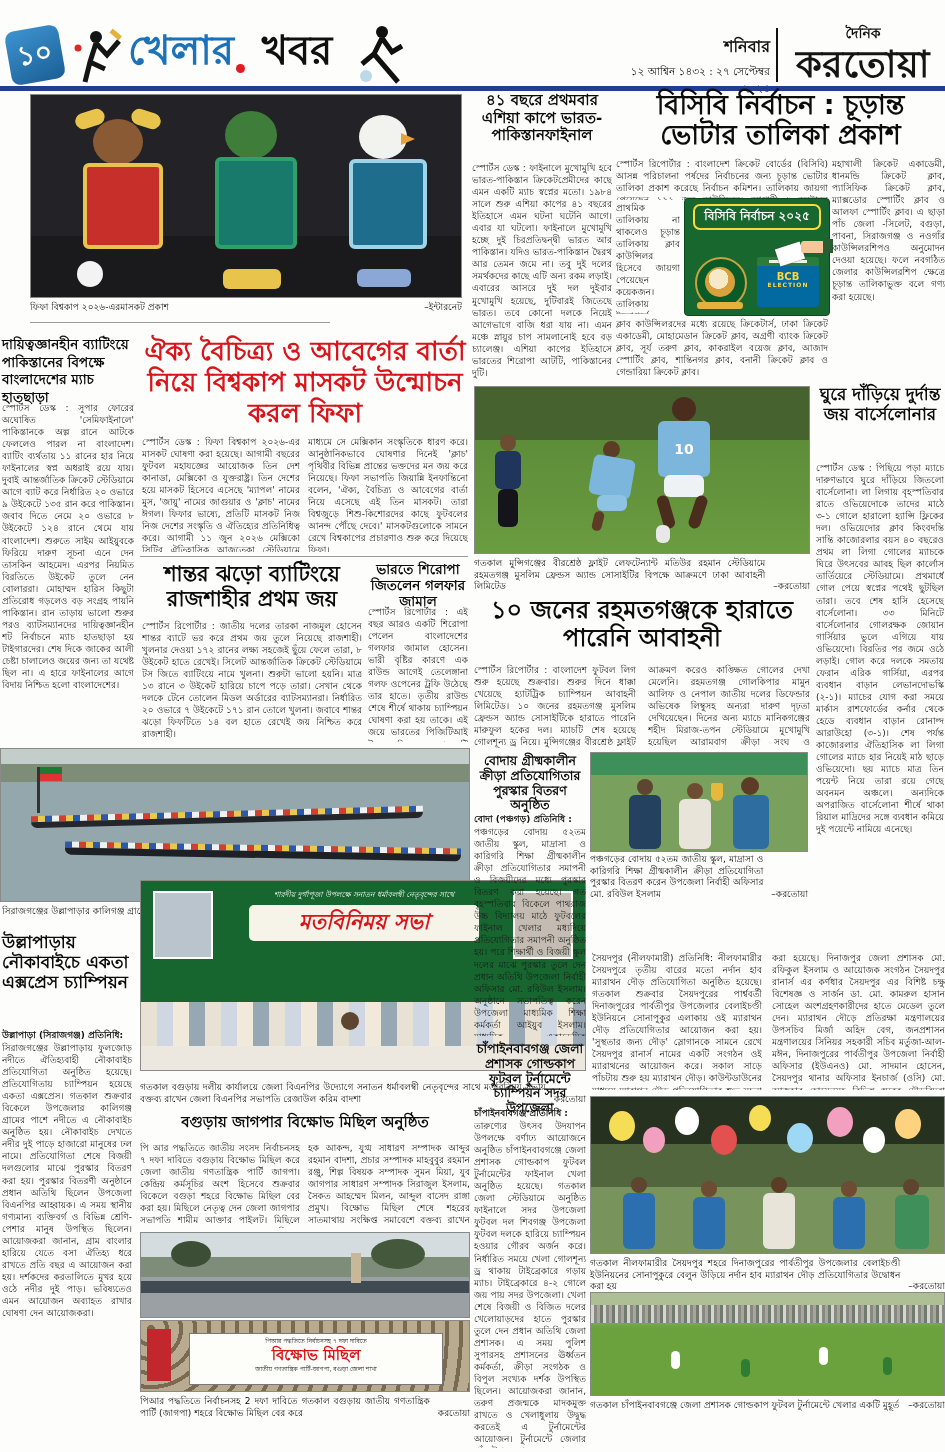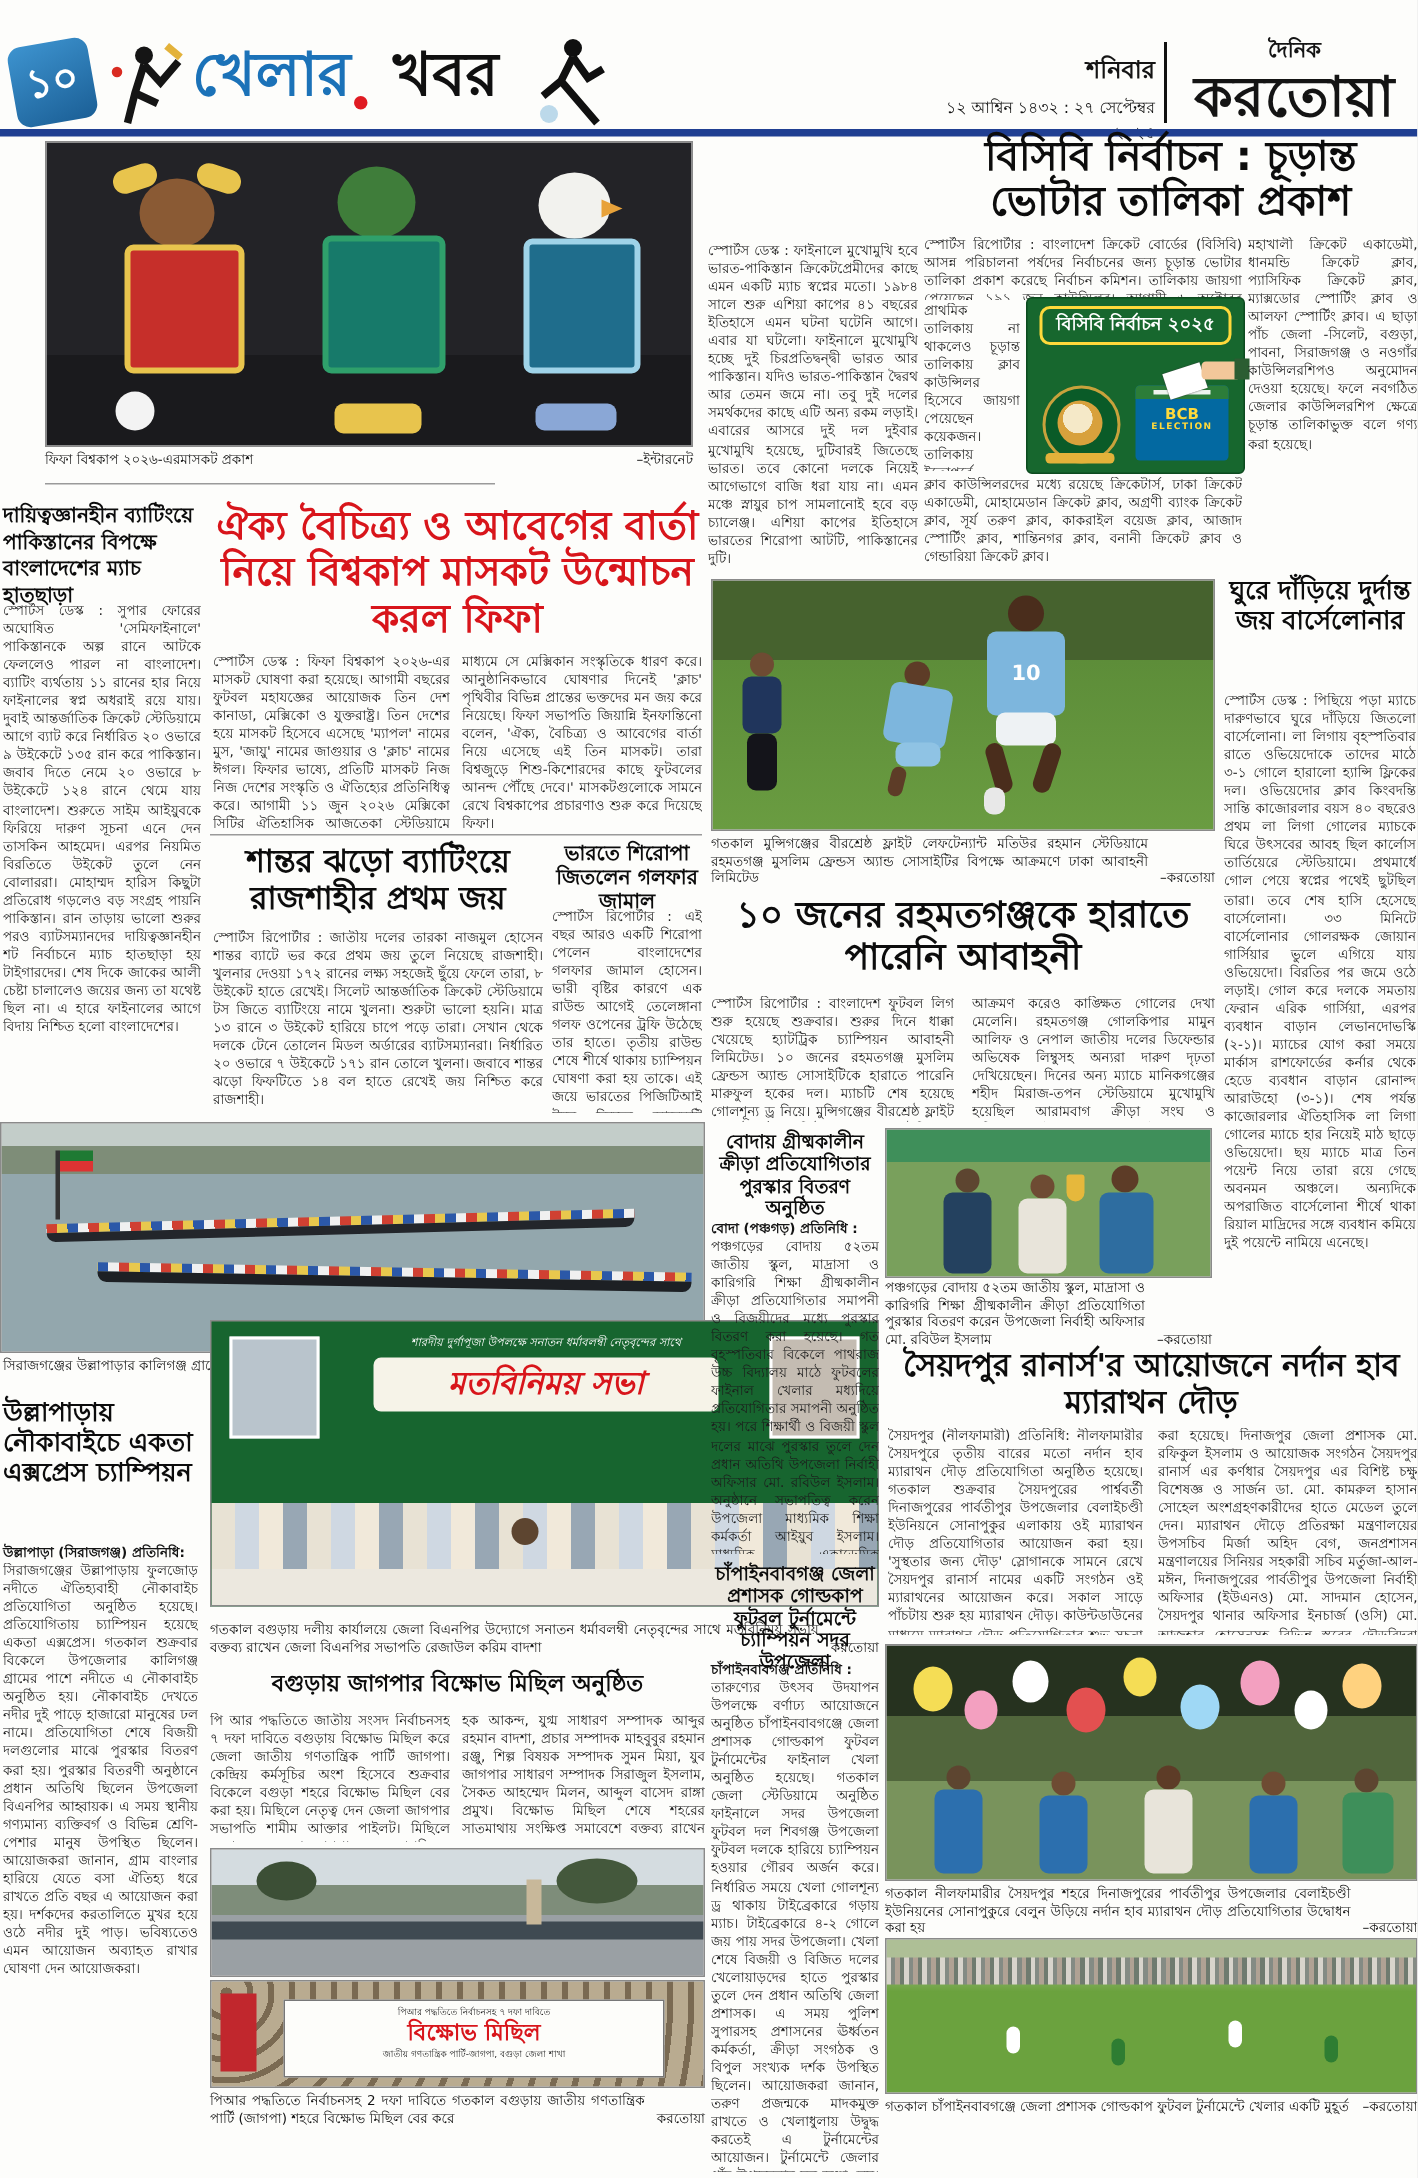--- a/index.html
+++ b/index.html
@@ -107,20 +107,21 @@
       <div class="fig-body" style="left:18px;top:48px;width:70px;height:82px;background:#1f6d8c;border:4px solid #9fd3e8;"></div>
       <div class="fig-body" style="left:26px;bottom:0;width:54px;height:18px;background:#8aa7d6;"></div>
     </div>
   </div>
   <div class="caption abs" style="left:30px;top:302px;width:432px;">
     <span class="cap-text">ফিফা বিশ্বকাপ ২০২৬-এরমাসকট প্রকাশ</span>
     <span class="src">–ইন্টারনেট</span>
   </div>
   <div class="hr" style="left:30px;top:322px;width:300px;"></div>
 
+  <div class="abs hl" style="left:472px;top:92px;width:140px;font-size:15px;">৪১ বছরে প্রথমবার এশিয়া কাপে ভারত-পাকিস্তানফাইনাল</div>
   <div class="abs body-txt" style="left:472px;top:162px;width:140px;height:222px;">স্পোর্টস ডেস্ক : ফাইনালে মুখোমুখি হবে ভারত-পাকিস্তান ক্রিকেটপ্রেমীদের কাছে এমন একটি ম্যাচ স্বপ্নের মতো। ১৯৮৪ সালে শুরু এশিয়া কাপের ৪১ বছরের ইতিহাসে এমন ঘটনা ঘটেনি আগে। এবার যা ঘটলো। ফাইনালে মুখোমুখি হচ্ছে দুই চিরপ্রতিদ্বন্দ্বী ভারত আর পাকিস্তান। যদিও ভারত-পাকিস্তান দ্বৈরথ আর তেমন জমে না। তবু দুই দলের সমর্থকদের কাছে এটি অন্য রকম লড়াই। এবারের আসরে দুই দল দুইবার মুখোমুখি হয়েছে, দুটিবারই জিতেছে ভারত। তবে কোনো দলকে নিয়েই আগেভাগে বাজি ধরা যায় না। এমন মঞ্চে স্নায়ুর চাপ সামলানোই হবে বড় চ্যালেঞ্জ। এশিয়া কাপের ইতিহাসে ভারতের শিরোপা আটটি, পাকিস্তানের দুটি।</div>
 
   <div class="abs hl" style="left:616px;top:90px;width:329px;font-size:27px;line-height:1.12;">বিসিবি নির্বাচন : চূড়ান্ত ভোটার তালিকা প্রকাশ</div>
   <div class="abs body-txt" style="left:616px;top:158px;width:212px;height:42px;">স্পোর্টস রিপোর্টার : বাংলাদেশ ক্রিকেট বোর্ডের (বিসিবি) আসন্ন পরিচালনা পর্ষদের নির্বাচনের জন্য চূড়ান্ত ভোটার তালিকা প্রকাশ করেছে নির্বাচন কমিশন। তালিকায় জায়গা পেয়েছেন ১৯১ জন কাউন্সিলর। আগামী ৬ অক্টোবর ভোটগ্রহণ অনুষ্ঠিত হওয়ার কথা রয়েছে।</div>
   <div class="abs body-txt" style="left:616px;top:202px;width:64px;height:112px;">প্রাথমিক তালিকায় না থাকলেও চূড়ান্ত তালিকায় ক্লাব কাউন্সিলর হিসেবে জায়গা পেয়েছেন কয়েকজন। তালিকায় ইতোপূর্বে অনুমোদন না পাওয়া কাউন্সিলরদের নামও রয়েছে।</div>
 
   <div class="abs" id="bcb-graphic">
     <div id="bcb-gtitle">বিসিবি নির্বাচন ২০২৫</div>
     <div class="bcb-logo">
       <div class="bcb-logo-c1"></div>
@@ -242,21 +243,20 @@
     <div class="fig-body abs" style="left:88px;top:46px;width:32px;height:50px;background:#e8e4da;"></div>
     <div class="fig-head abs" style="left:150px;top:24px;width:18px;height:18px;background:#5d3c27;"></div>
     <div class="fig-body abs" style="left:142px;top:42px;width:36px;height:54px;background:#2e6da0;"></div>
     <div class="abs" style="left:120px;top:30px;width:12px;height:18px;background:#e6b83c;border-radius:2px 2px 6px 6px;"></div>
   </div>
   <div class="caption abs" style="left:590px;top:854px;width:218px;">
     <span class="cap-text">পঞ্চগড়ের বোদায় ৫২তম জাতীয় স্কুল, মাদ্রাসা ও কারিগরি শিক্ষা গ্রীষ্মকালীন ক্রীড়া প্রতিযোগিতা পুরস্কার বিতরণ করেন উপজেলা নির্বাহী অফিসার মো. রবিউল ইসলাম</span>
     <span class="src">–করতোয়া</span>
   </div>
 
-  <div class="abs hl" style="left:590px;top:898px;width:355px;font-size:21px;">সৈয়দপুর রানার্স'র আয়োজনে নর্দান হাব ম্যারাথন দৌড়</div>
   <div class="abs body-txt" style="left:592px;top:952px;width:170px;height:138px;">সৈয়দপুর (নীলফামারী) প্রতিনিধি: নীলফামারীর সৈয়দপুরে তৃতীয় বারের মতো নর্দান হাব ম্যারাথন দৌড় প্রতিযোগিতা অনুষ্ঠিত হয়েছে। গতকাল শুক্রবার সৈয়দপুরের পার্শ্ববর্তী দিনাজপুরের পার্বতীপুর উপজেলার বেলাইচণ্ডী ইউনিয়নে সোনাপুকুর এলাকায় ওই ম্যারাথন দৌড় প্রতিযোগিতার আয়োজন করা হয়। 'সুস্থতার জন্য দৌড়' স্লোগানকে সামনে রেখে সৈয়দপুর রানার্স নামের একটি সংগঠন ওই ম্যারাথনের আয়োজন করে। সকাল সাড়ে পাঁচটায় শুরু হয় ম্যারাথন দৌড়। কাউন্টডাউনের মাধ্যমে ম্যারাথন দৌড় প্রতিযোগিতার শুভ সূচনা করেন দেশ বরেণ্য অতিথিরা।</div>
   <div class="abs body-txt" style="left:772px;top:952px;width:173px;height:138px;">করা হয়েছে। দিনাজপুর জেলা প্রশাসক মো. রফিকুল ইসলাম ও আয়োজক সংগঠন সৈয়দপুর রানার্স এর কর্ণধার সৈয়দপুর এর বিশিষ্ট চক্ষু বিশেষজ্ঞ ও সার্জন ডা. মো. কামরুল হাসান সোহেল অংশগ্রহণকারীদের হাতে মেডেল তুলে দেন। ম্যারাথন দৌড়ে প্রতিরক্ষা মন্ত্রণালয়ের উপসচিব মির্জা অহিদ বেগ, জনপ্রশাসন মন্ত্রণালয়ের সিনিয়র সহকারী সচিব মর্তুজা-আল-মঈন, দিনাজপুরের পার্বতীপুর উপজেলা নির্বাহী অফিসার (ইউএনও) মো. সাদমান হোসেন, সৈয়দপুর থানার অফিসার ইনচার্জ (ওসি) মো. আজহার হোসেনসহ বিভিন্ন স্তরের দৌড়বিদরা অংশ নেন।</div>
 
   <div class="abs hl" style="left:474px;top:1042px;width:112px;font-size:12.5px;">চাঁপাইনবাবগঞ্জ জেলা প্রশাসক গোল্ডকাপ ফুটবল টুর্নামেন্টে চ্যাম্পিয়ন সদর উপজেলা</div>
   <div class="abs byline" style="left:474px;top:1106px;width:112px;">চাঁপাইনবাবগঞ্জ প্রতিনিধি :</div>
   <div class="abs body-txt" style="left:474px;top:1120px;width:112px;height:328px;">তারুণ্যের উৎসব উদযাপন উপলক্ষে বর্ণাঢ্য আয়োজনে অনুষ্ঠিত চাঁপাইনবাবগঞ্জে জেলা প্রশাসক গোল্ডকাপ ফুটবল টুর্নামেন্টের ফাইনাল খেলা অনুষ্ঠিত হয়েছে। গতকাল জেলা স্টেডিয়ামে অনুষ্ঠিত ফাইনালে সদর উপজেলা ফুটবল দল শিবগঞ্জ উপজেলা ফুটবল দলকে হারিয়ে চ্যাম্পিয়ন হওয়ার গৌরব অর্জন করে। নির্ধারিত সময়ে খেলা গোলশূন্য ড্র থাকায় টাইব্রেকারে গড়ায় ম্যাচ। টাইব্রেকারে ৪-২ গোলে জয় পায় সদর উপজেলা। খেলা শেষে বিজয়ী ও বিজিত দলের খেলোয়াড়দের হাতে পুরস্কার তুলে দেন প্রধান অতিথি জেলা প্রশাসক। এ সময় পুলিশ সুপারসহ প্রশাসনের ঊর্ধ্বতন কর্মকর্তা, ক্রীড়া সংগঠক ও বিপুল সংখ্যক দর্শক উপস্থিত ছিলেন। আয়োজকরা জানান, তরুণ প্রজন্মকে মাদকমুক্ত রাখতে ও খেলাধুলায় উদ্বুদ্ধ করতেই এ টুর্নামেন্টের আয়োজন। টুর্নামেন্টে জেলার পাঁচ উপজেলার দল অংশ নেয়। দর্শকদের উপস্থিতিতে মুখরিত ছিল পুরো স্টেডিয়াম প্রাঙ্গণ।</div>
 
   <div class="abs hl" style="left:140px;top:1114px;width:330px;font-size:15px;">বগুড়ায় জাগপার বিক্ষোভ মিছিল অনুষ্ঠিত</div>
   <div class="abs body-txt" style="left:140px;top:1142px;width:160px;height:86px;">পি আর পদ্ধতিতে জাতীয় সংসদ নির্বাচনসহ ৭ দফা দাবিতে বগুড়ায় বিক্ষোভ মিছিল করে জেলা জাতীয় গণতান্ত্রিক পার্টি জাগপা। কেন্দ্রিয় কর্মসূচির অংশ হিসেবে শুক্রবার বিকেলে বগুড়া শহরে বিক্ষোভ মিছিল বের করা হয়। মিছিলে নেতৃত্ব দেন জেলা জাগপার সভাপতি শামীম আক্তার পাইলট। মিছিলে অংশ নেন জেলা জাগপার সহ-সভাপতিবৃন্দ মুক্তিযোদ্ধা সামছুল</div>
   <div class="abs body-txt" style="left:308px;top:1142px;width:162px;height:86px;">হক আকন্দ, যুগ্ম সাধারণ সম্পাদক আব্দুর রহমান বাদশা, প্রচার সম্পাদক মাহবুবুর রহমান রঞ্জু, শিল্প বিষয়ক সম্পাদক সুমন মিয়া, যুব জাগপার সাধারণ সম্পাদক সিরাজুল ইসলাম, সৈকত আহম্মেদ মিলন, আব্দুল বাসেদ রাঙ্গা প্রমুখ। বিক্ষোভ মিছিল শেষে শহরের সাতমাথায় সংক্ষিপ্ত সমাবেশে বক্তব্য রাখেন নেতৃবৃন্দ।</div>

